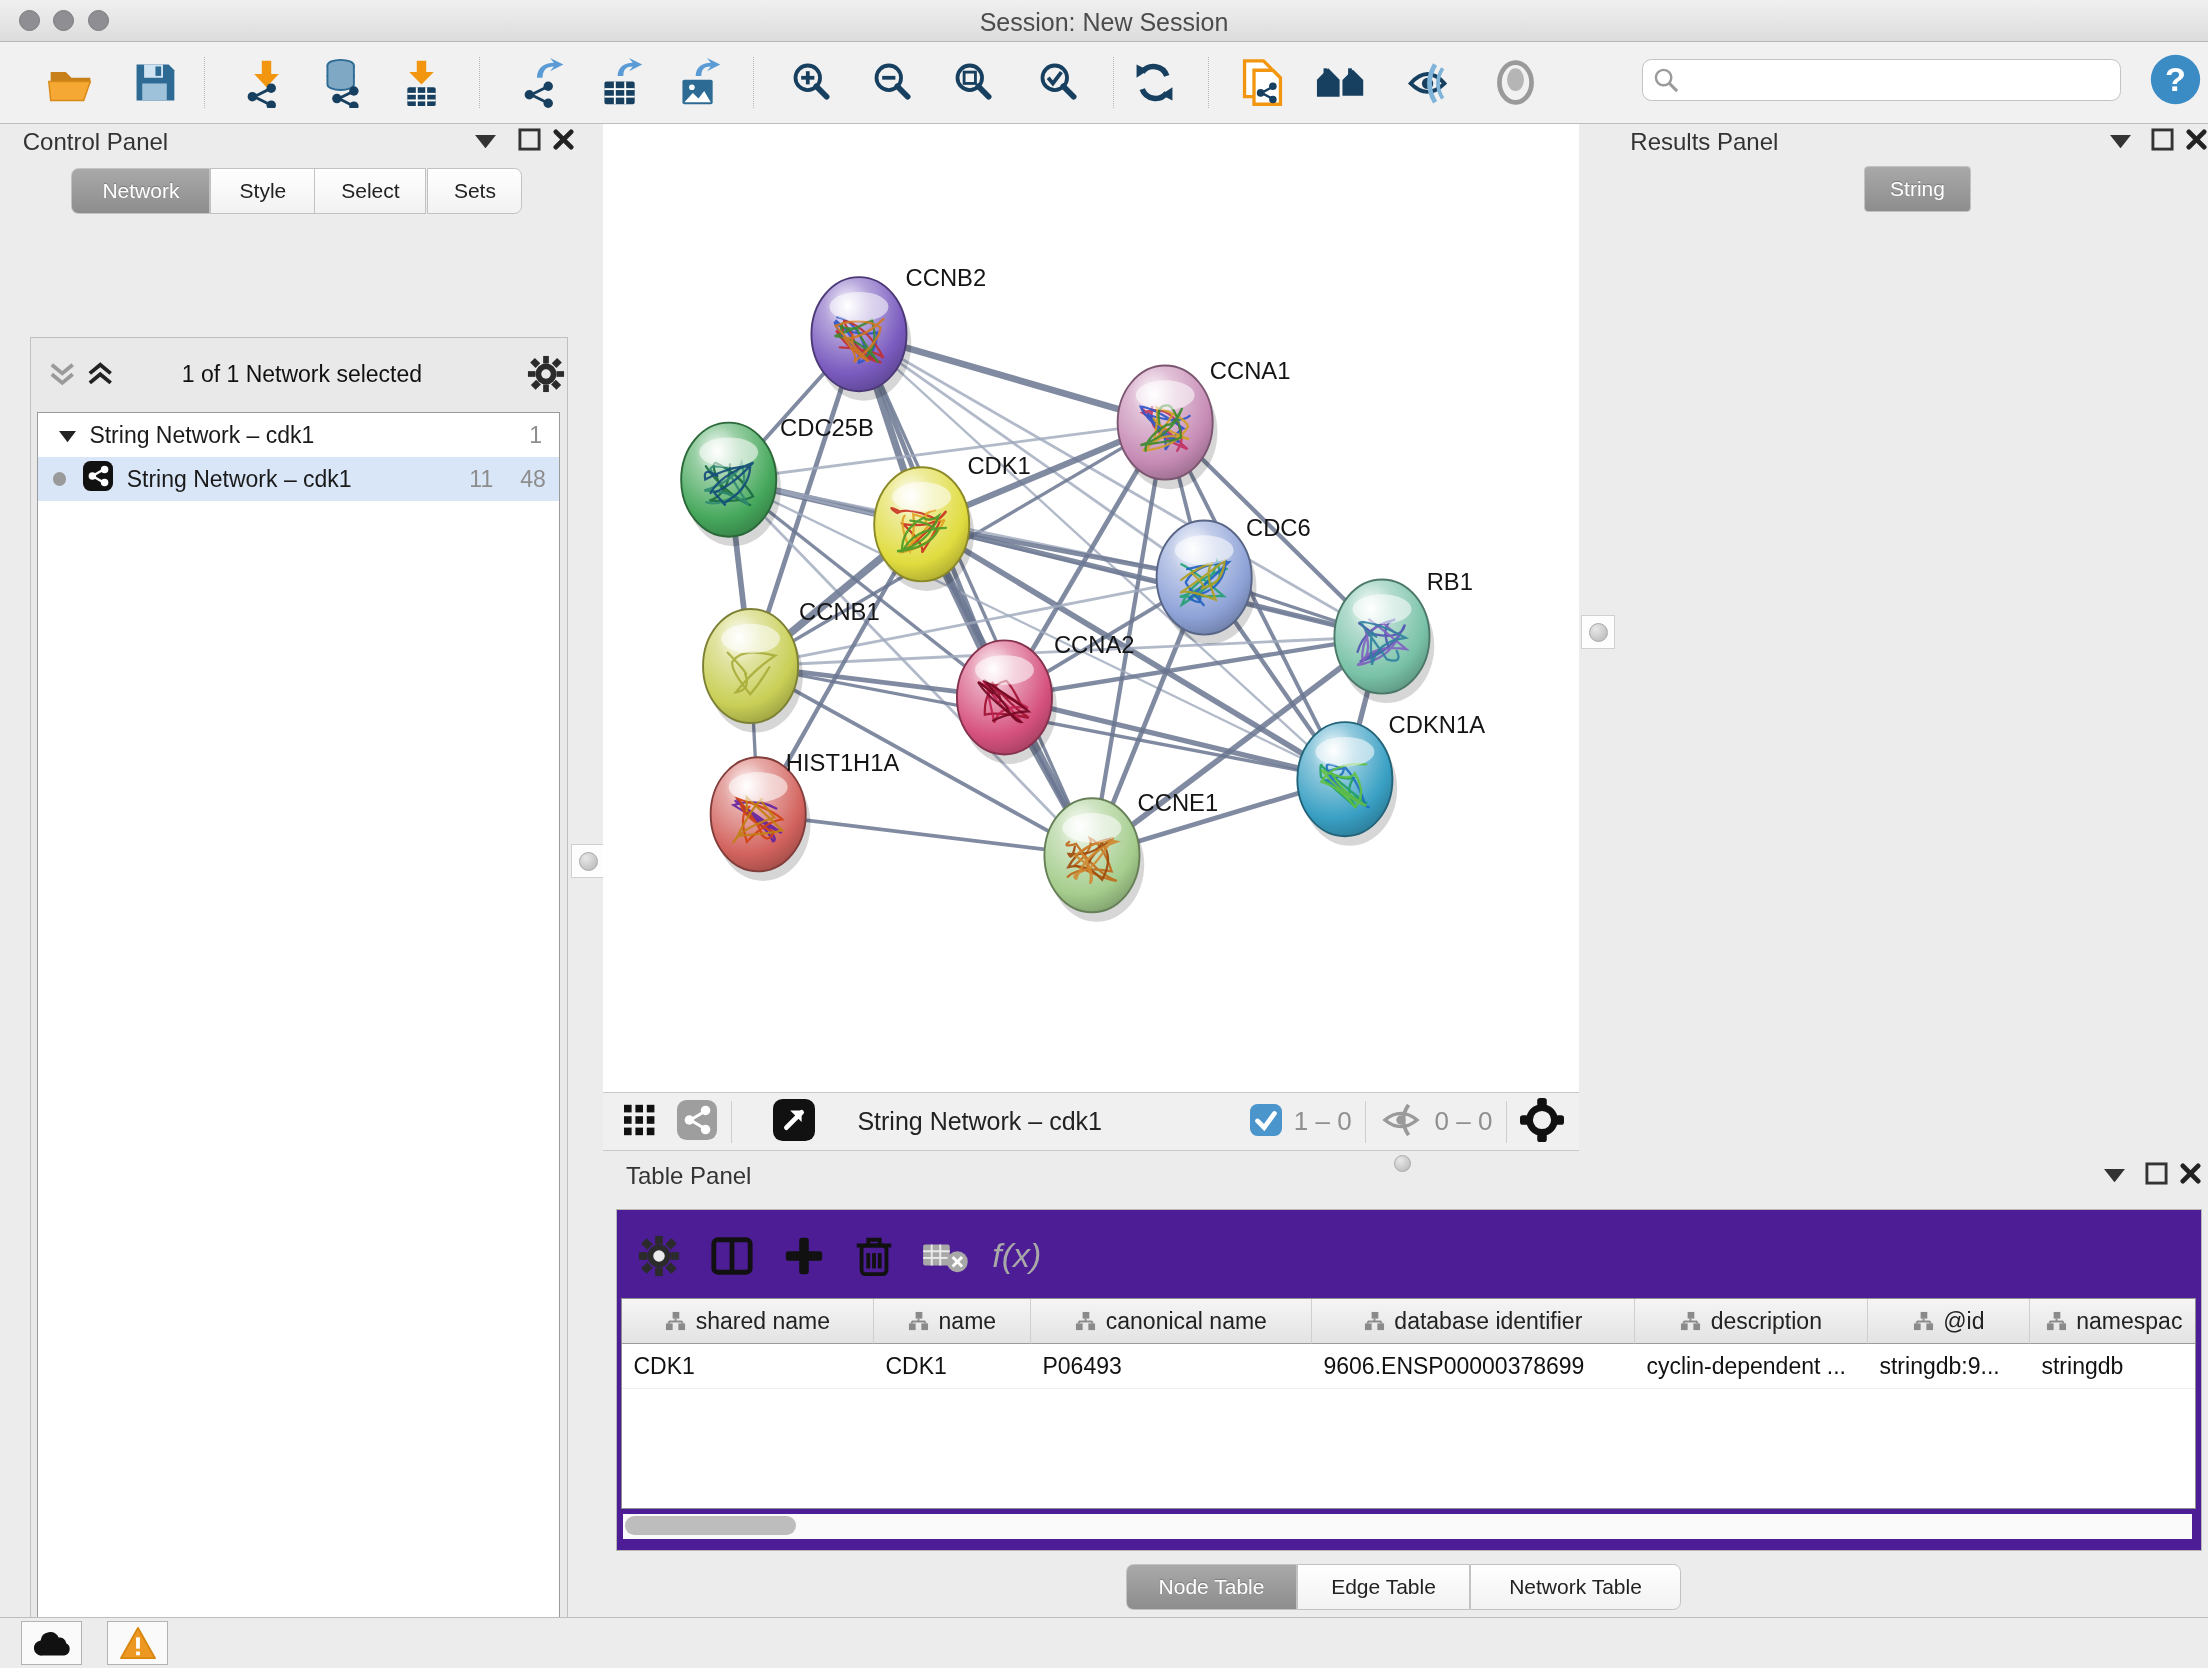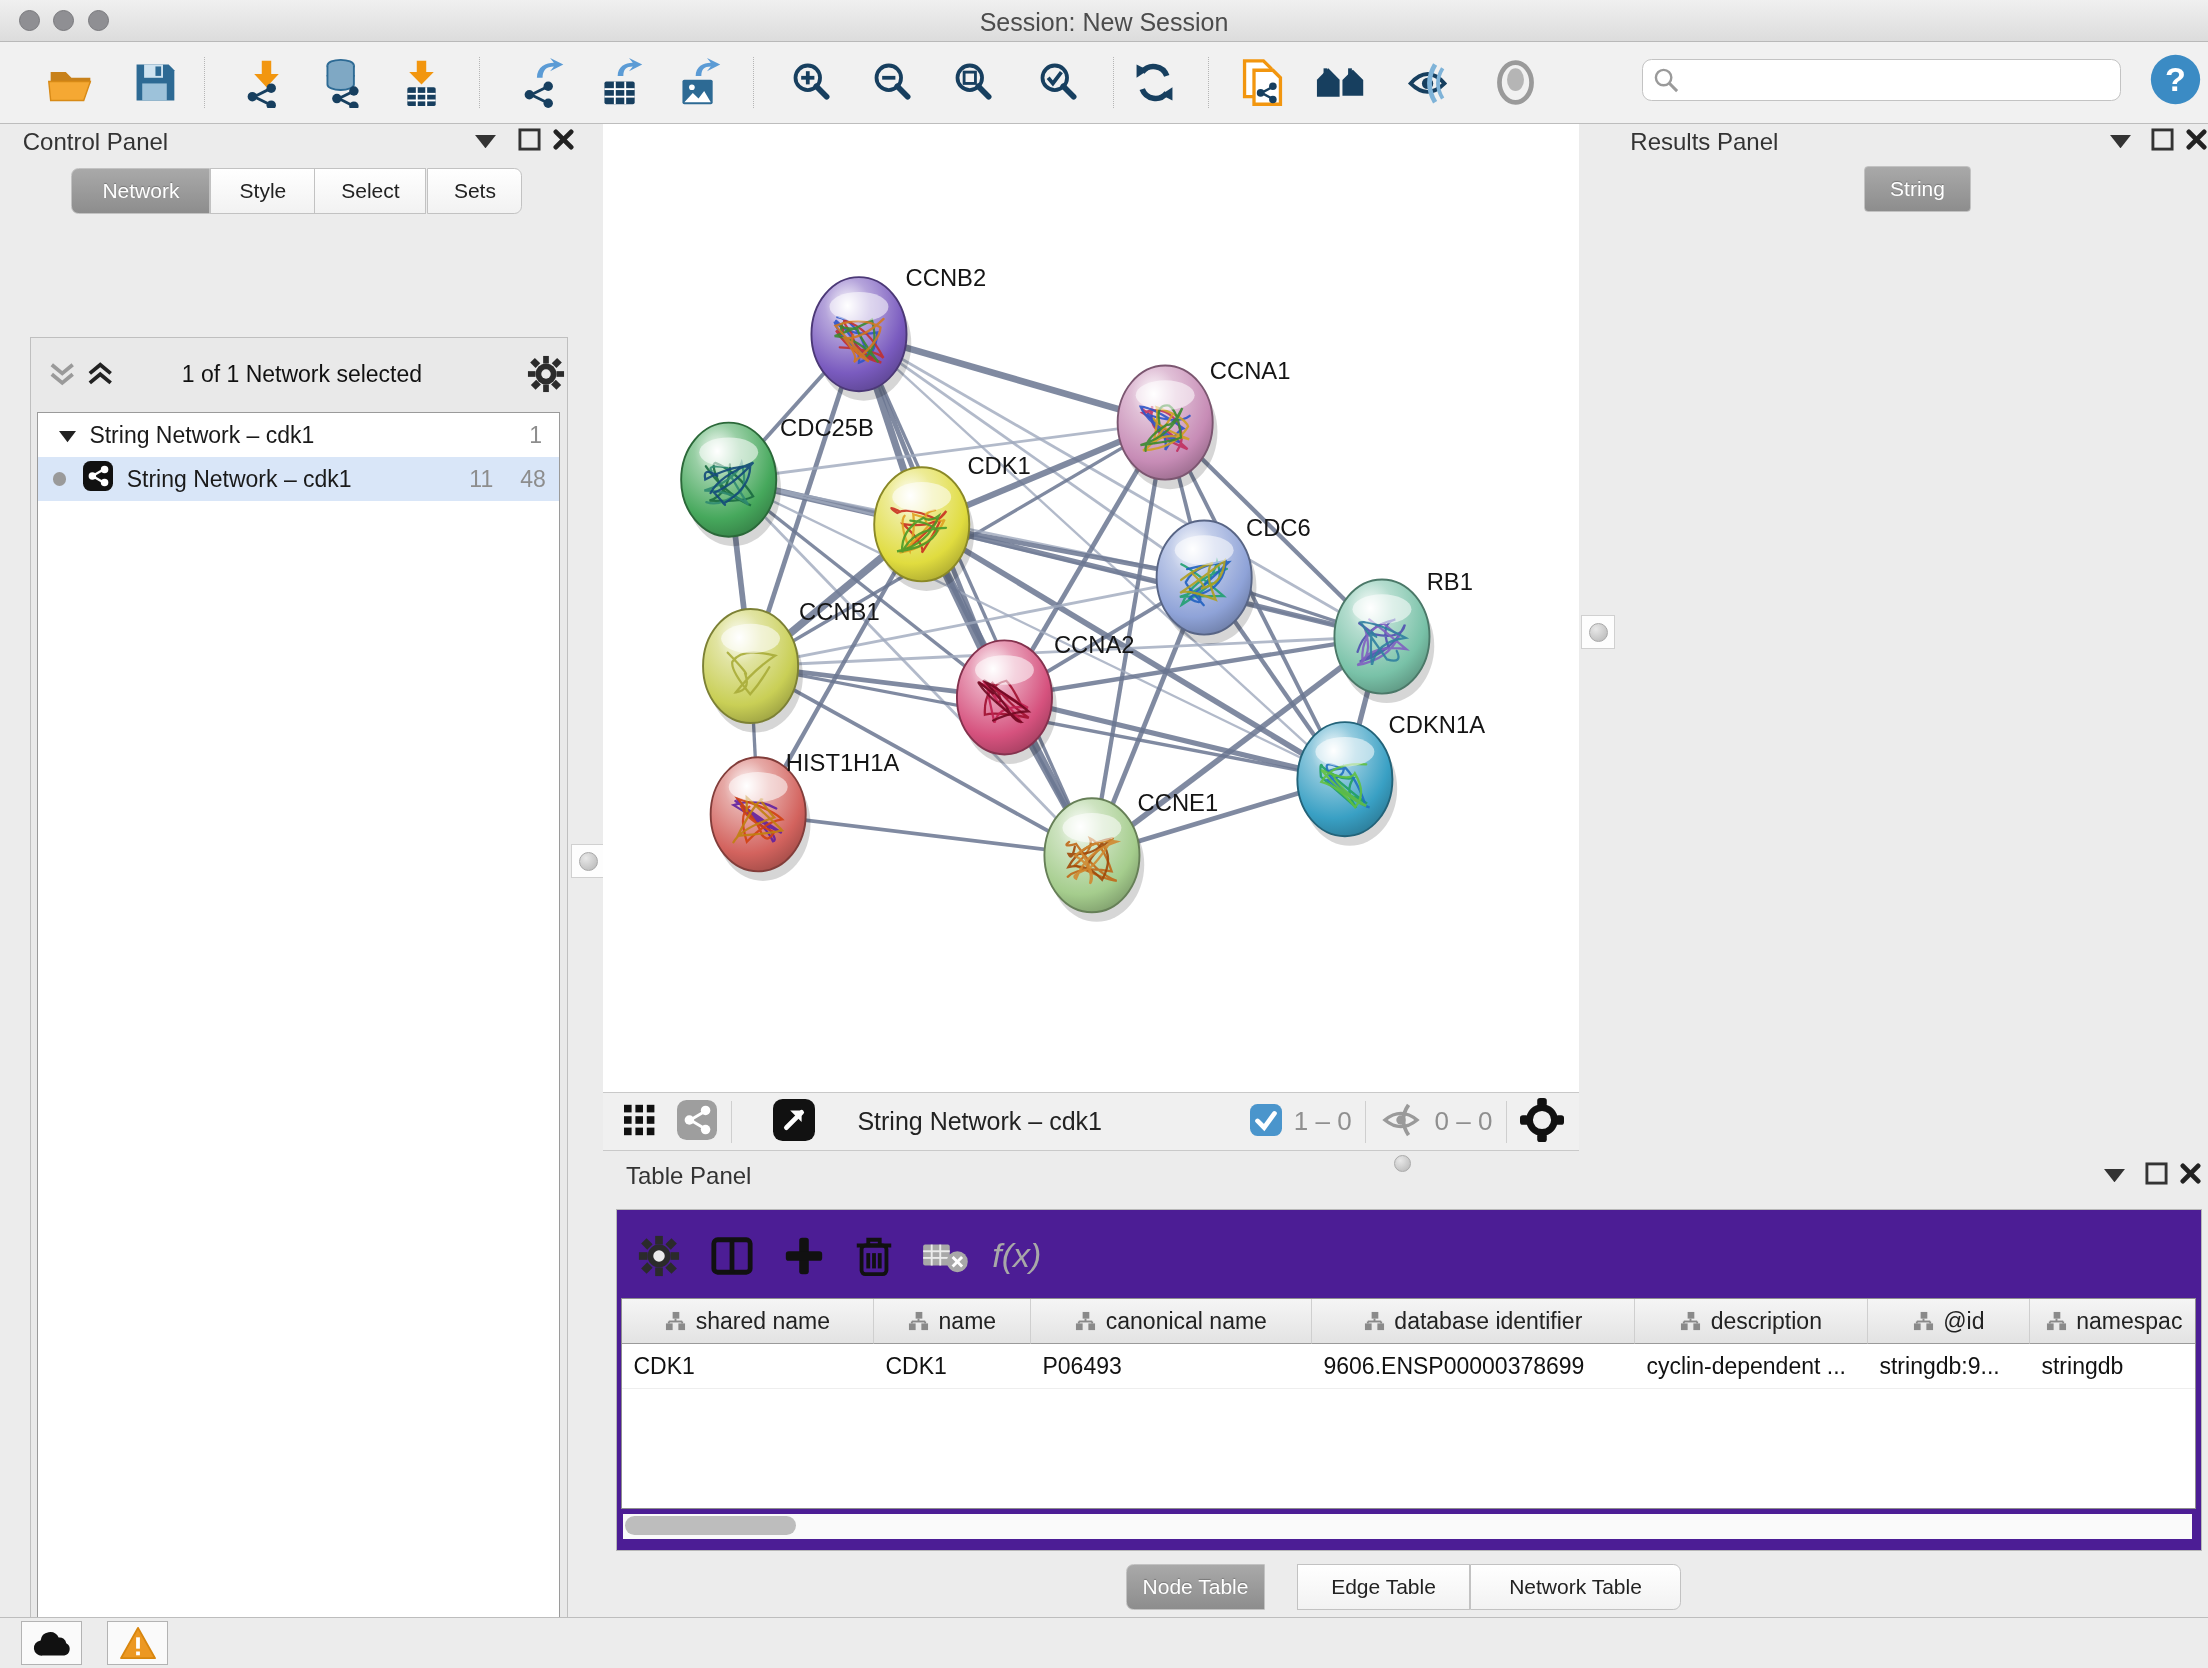--- a/index.html
+++ b/index.html
@@ -833,21 +833,21 @@
             <div class="td" style="width: 169px; flex: 0 0 auto;">stringdb</div>
           </div>
       </div>
       <div id="hscroll" class="abs">
           <span id="hthumb" class="abs"></span>
         </div>
     </div>
   </div>
 
   <div class="abs" style="left:0;top:1560px;width:2208px;height:57px">
-    <div class="tabbtn sel abs" style="left:1126px;top:3.8px;width:139px;border-radius:7.6px 0 0 7.6px">
+    <div class="tabbtn sel abs" style="left:1126px;top:3.8px;width:171px;border-radius:7.6px 0 0 7.6px">
         <span>Node Table</span>
       </div>
     <div class="tabbtn abs" style="left:1297px;top:3.8px;width:173px">
         <span>Edge Table</span>
       </div>
     <div class="tabbtn abs" style="left:1470px;top:3.8px;width:211px;border-radius:0 7.6px 7.6px 0">
         <span>Network Table</span>
       </div>
   </div>
 

